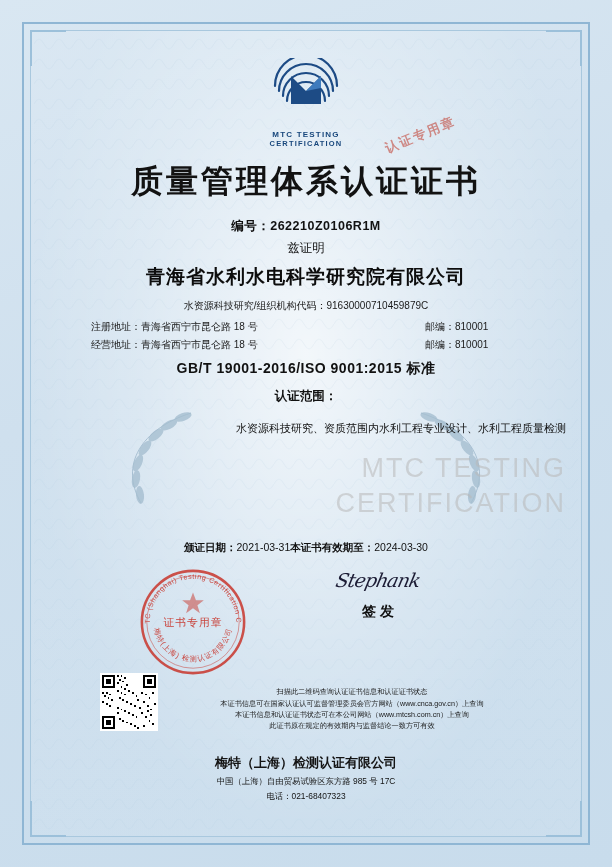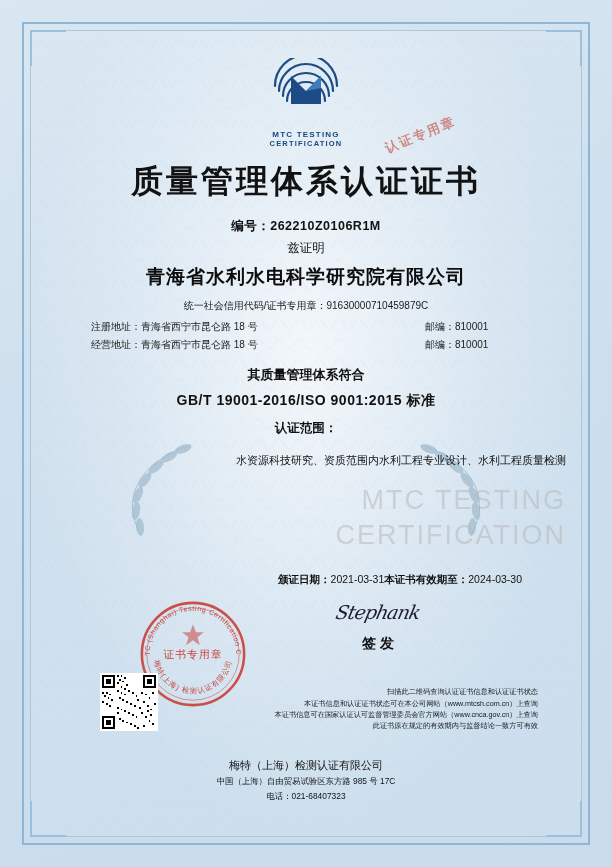--- a/index.html
+++ b/index.html
@@ -172,21 +172,21 @@
     font-size: 11px;
     color: #111;
   }
 
   .dates {
     margin-top: 14px;
     width: 432px;
     margin-left: auto;
     margin-right: auto;
     display: flex;
-    justify-content: flex-end;
+    justify-content: center;
     font-size: 10.5px;
     color: #111;
     font-weight: bold;
   }
   .dates .val { font-weight: normal; }
 
   .sign-area {
     position: relative;
     height: 96px;
     margin-top: 6px;
@@ -228,35 +228,35 @@
     height: 58px;
     background: #fff;
     padding: 2px;
     box-sizing: border-box;
   }
   .legal {
     position: absolute;
     left: 120px;
     right: 28px;
     bottom: 96px;
-    text-align: right;
+    text-align: center;
     font-size: 7.2px;
     line-height: 1.55;
     color: #1a1a1a;
   }
   .footer {
     position: absolute;
     left: 0; right: 0;
     bottom: 24px;
     text-align: center;
     font-size: 8.4px;
     color: #141414;
     line-height: 1.7;
   }
-  .footer .org { font-weight: normal; font-size: 11px; }
+  .footer .org { font-weight: bold; font-size: 13px; }
 
   .red-stamp-text {
     position: absolute;
     top: 86px;
     right: 108px;
     color: #c0392b;
     opacity: 0.55;
     font-size: 13px;
     transform: rotate(-22deg);
     letter-spacing: 2px;
@@ -305,42 +305,41 @@
     <div class="cert-title">质量管理体系认证证书</div>
 
     <div class="row-number">
       <span>编号：</span><span>262210Z0106R1M</span>
     </div>
 
     <div class="row-certify">兹证明</div>
 
     <div class="company">青海省水利水电科学研究院有限公司</div>
 
-    <div class="credit-code">统一社会信用代码/证书专用章：91630000710459879C</div>
+    <div class="credit-code">水资源科技研究/组织机构代码：91630000710459879C</div>
 
     <div class="addr-block">
       <div class="addr-line">
         <div class="addr-left">
           <span>注册地址：</span><span>青海省西宁市昆仑路 18 号</span>
         </div>
         <div class="addr-right">
           <span>邮编：</span><span>810001</span>
         </div>
       </div>
       <div class="addr-line">
         <div class="addr-left">
           <span>经营地址：</span><span>青海省西宁市昆仑路 18 号</span>
         </div>
         <div class="addr-right">
           <span>邮编：</span><span>810001</span>
         </div>
       </div>
     </div>
 
-    <div class="conform">其质量管理体系符合</div>
     <div class="standard">GB/T 19001-2016/ISO 9001:2015 标准</div>
     <div class="scope-label">认证范围：</div>
 
     <div class="wreath-area">
       <svg width="100%" height="120" viewBox="0 0 470 120" style="position:absolute;left:0;top:0;">
         <g stroke="#9fb9cd" stroke-width="1" fill="none" opacity="0.85">
           <path d="M120 6 C70 22 48 58 70 96"></path>
           <path d="M350 6 C400 22 422 58 400 96"></path>
         </g>
         <g fill="#a6bed0" opacity="0.8">
@@ -478,22 +477,22 @@
           <rect x="22" y="27" width="1" height="1"></rect>
           <rect x="24" y="19" width="1" height="1"></rect>
         <rect x="8" y="20" width="1" height="1"></rect>
           <rect x="20" y="17" width="1" height="1"></rect>
           <rect x="26" y="21" width="1" height="1"></rect>
       </g>
     </svg>
 
     <div class="legal">
       <div>扫描此二维码查询认证证书信息和认证证书状态</div>
+      <div>本证书信息可在国家认证认可监督管理委员会官方网站（www.cnca.gov.cn）上查询</div>
       <div>本证书信息和认证证书状态可在本公司网站（www.mtcsh.com.cn）上查询</div>
-      <div>本证书信息可在国家认证认可监督管理委员会官方网站（www.cnca.gov.cn）上查询</div>
       <div>此证书原在规定的有效期内与监督结论一致方可有效</div>
     </div>
 
     <div class="footer">
       <div class="org">梅特（上海）检测认证有限公司</div>
       <div>中国（上海）自由贸易试验区东方路 985 号 17C</div>
       <div>电话：021-68407323</div>
     </div>
 
     <div class="red-stamp-text">认证专用章</div>

